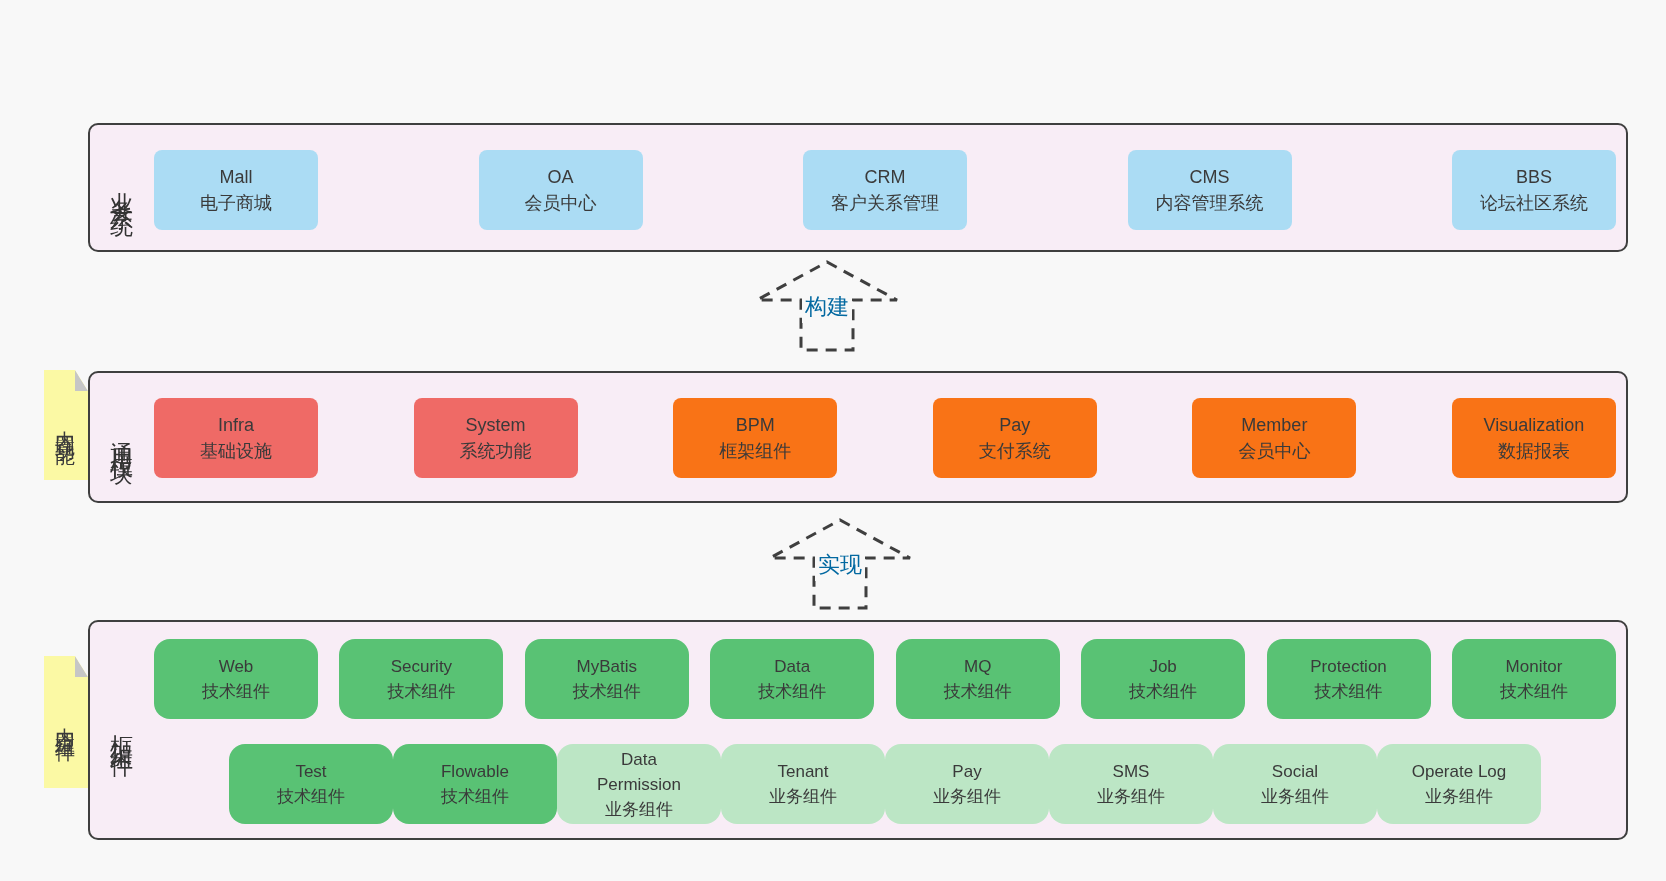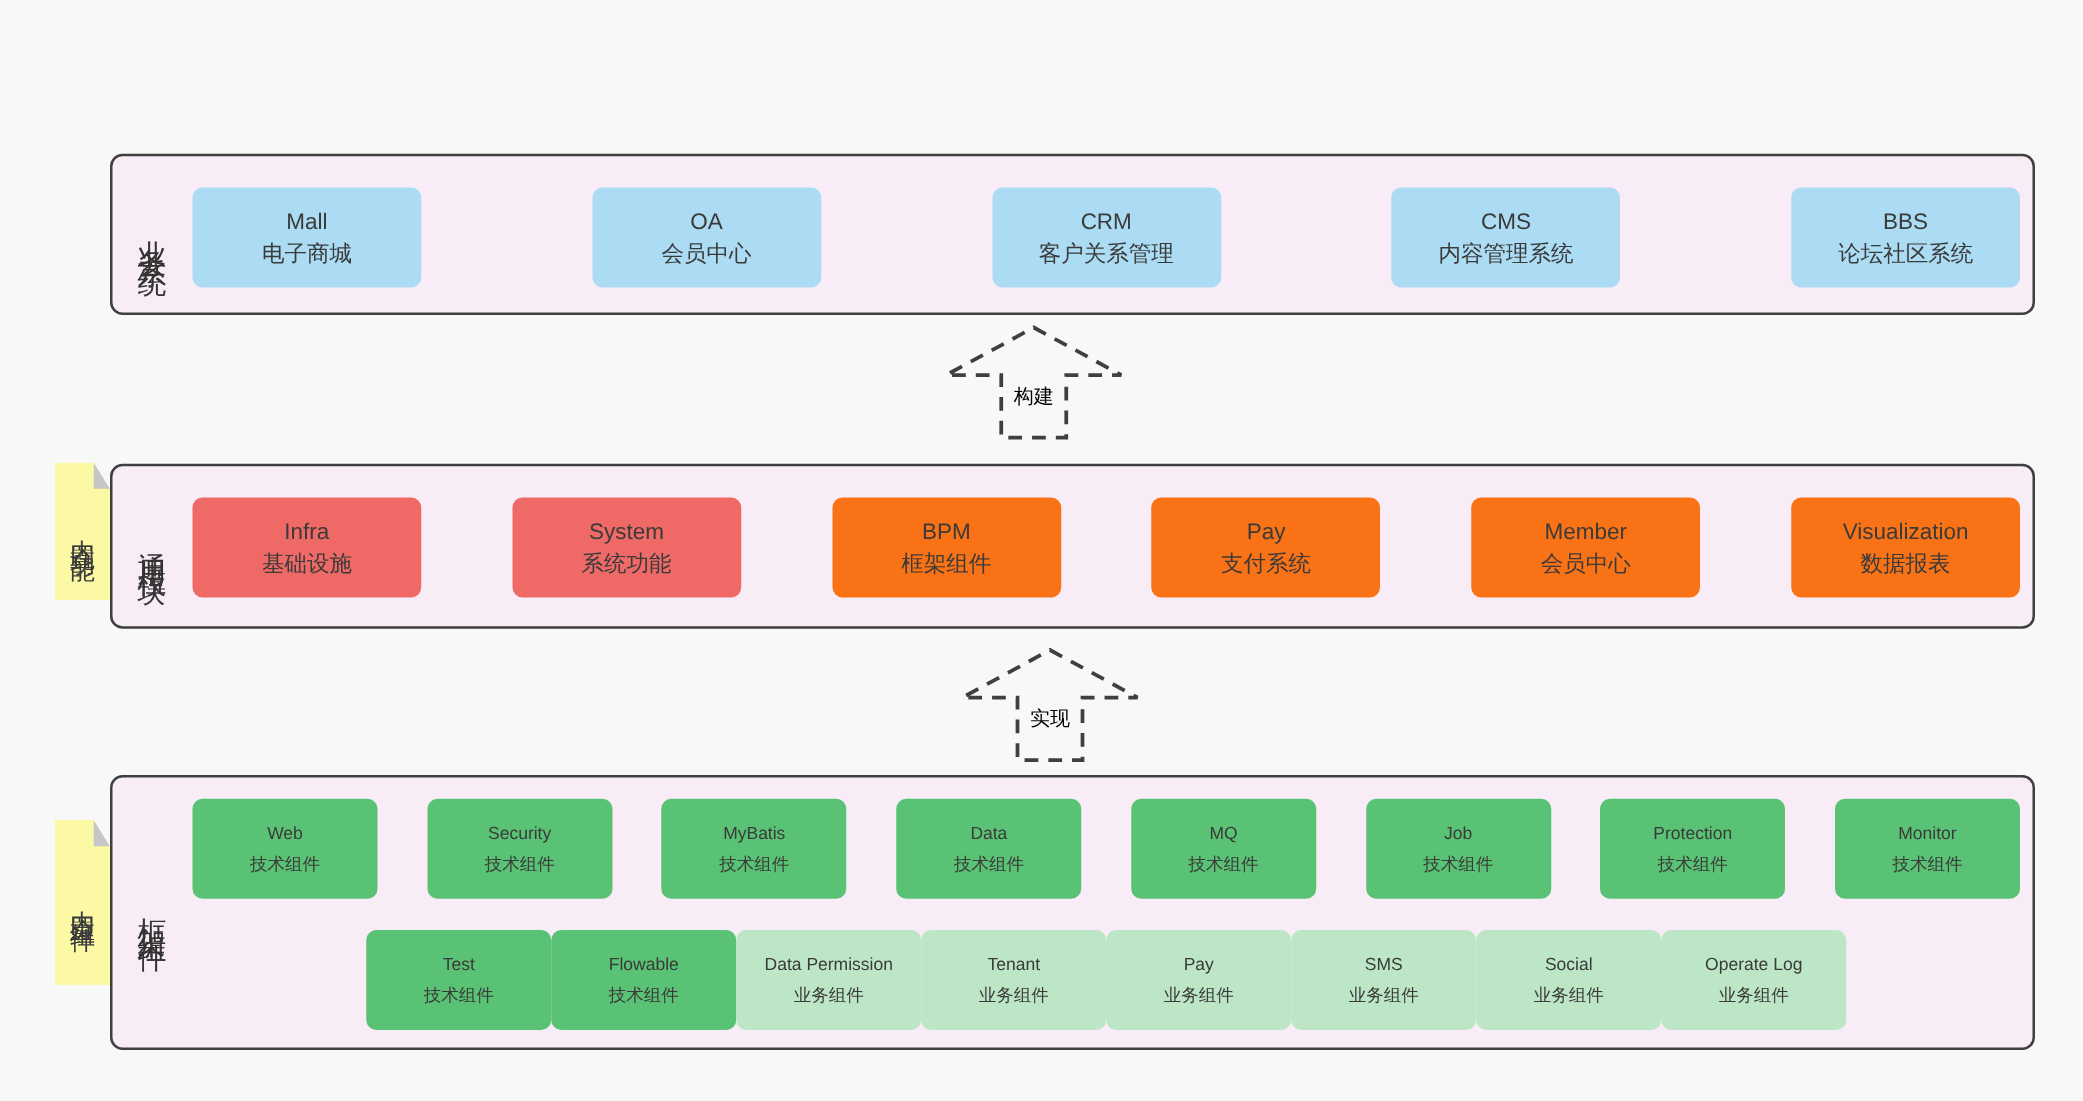--- a/index.html
+++ b/index.html
@@ -24,25 +24,25 @@
   
   .row {
     position:absolute; left:64px; right:10px;
     display:flex; justify-content:space-between;
   }
   #layer-business .row  { top:25px; }
   #layer-modules  .row  { top:25px; }
   #layer-components .row-1 { top:17px; }
   #layer-components .row-2 { top:122px;justify-content:center; }
   .b {
-    width:183px; height:80px; border-radius:8px;
+    width:164px; height:80px; border-radius:8px;
     display:flex; flex-direction:column; justify-content:center; align-items:center;
     text-align:center; font-size:18px; line-height:26px; color:#3a3a3a;
   }
-  .b.small { width:148px; font-size:14px; line-height:25px; }
+  .b.small { width:164px; font-size:17px; line-height:25px;border-radius:16px; }
   .b.small .name { max-width:118px; }
   .b[data-variant="blue"] { background:#abdcf4; }
   .b[data-variant="red"]  { background:#ef6a66; }
   .b[data-variant="pink"] { background:#f97316; }
   .b[data-variant="tech"] { background:#59c274; }
   .b[data-variant="biz"]  { background:#bce6c5; }
   
   .sticky {
     position:absolute; left:44px; width:44px; background:#fbf9a4;
     display:flex; align-items:center; justify-content:center;
@@ -57,22 +57,22 @@
   .sticky .stitle {
     writing-mode:vertical-lr; text-orientation:upright;
     font-size:20px; letter-spacing:5px; color:#3a3a3a; white-space:nowrap;
   }
   
   .arrow { position:absolute; width:144px; height:92px; }
   #arrow-build     { left:755px; top:260px; }
   #arrow-implement { left:768px; top:518px; }
   .arrow svg { position:absolute; left:0; top:0; }
   .arrow .alabel {
-    position:absolute; left:50%; top:46px; transform:translateX(-50%);
-    background:#f8f8f8; padding:1px 3px; font-size:16px; color:#000000;
+    position:absolute; left:50%; top:31px; transform:translateX(-50%);
+    background:#f8f8f8; padding:1px 3px; font-size:22px; color:#0369a1;
     white-space:nowrap;
   }
 </style>
 </head>
 <body>
 
 <div class="canvas">
 
   <div class="sticky" id="sticky-modules">
     <span class="fold"></span>

